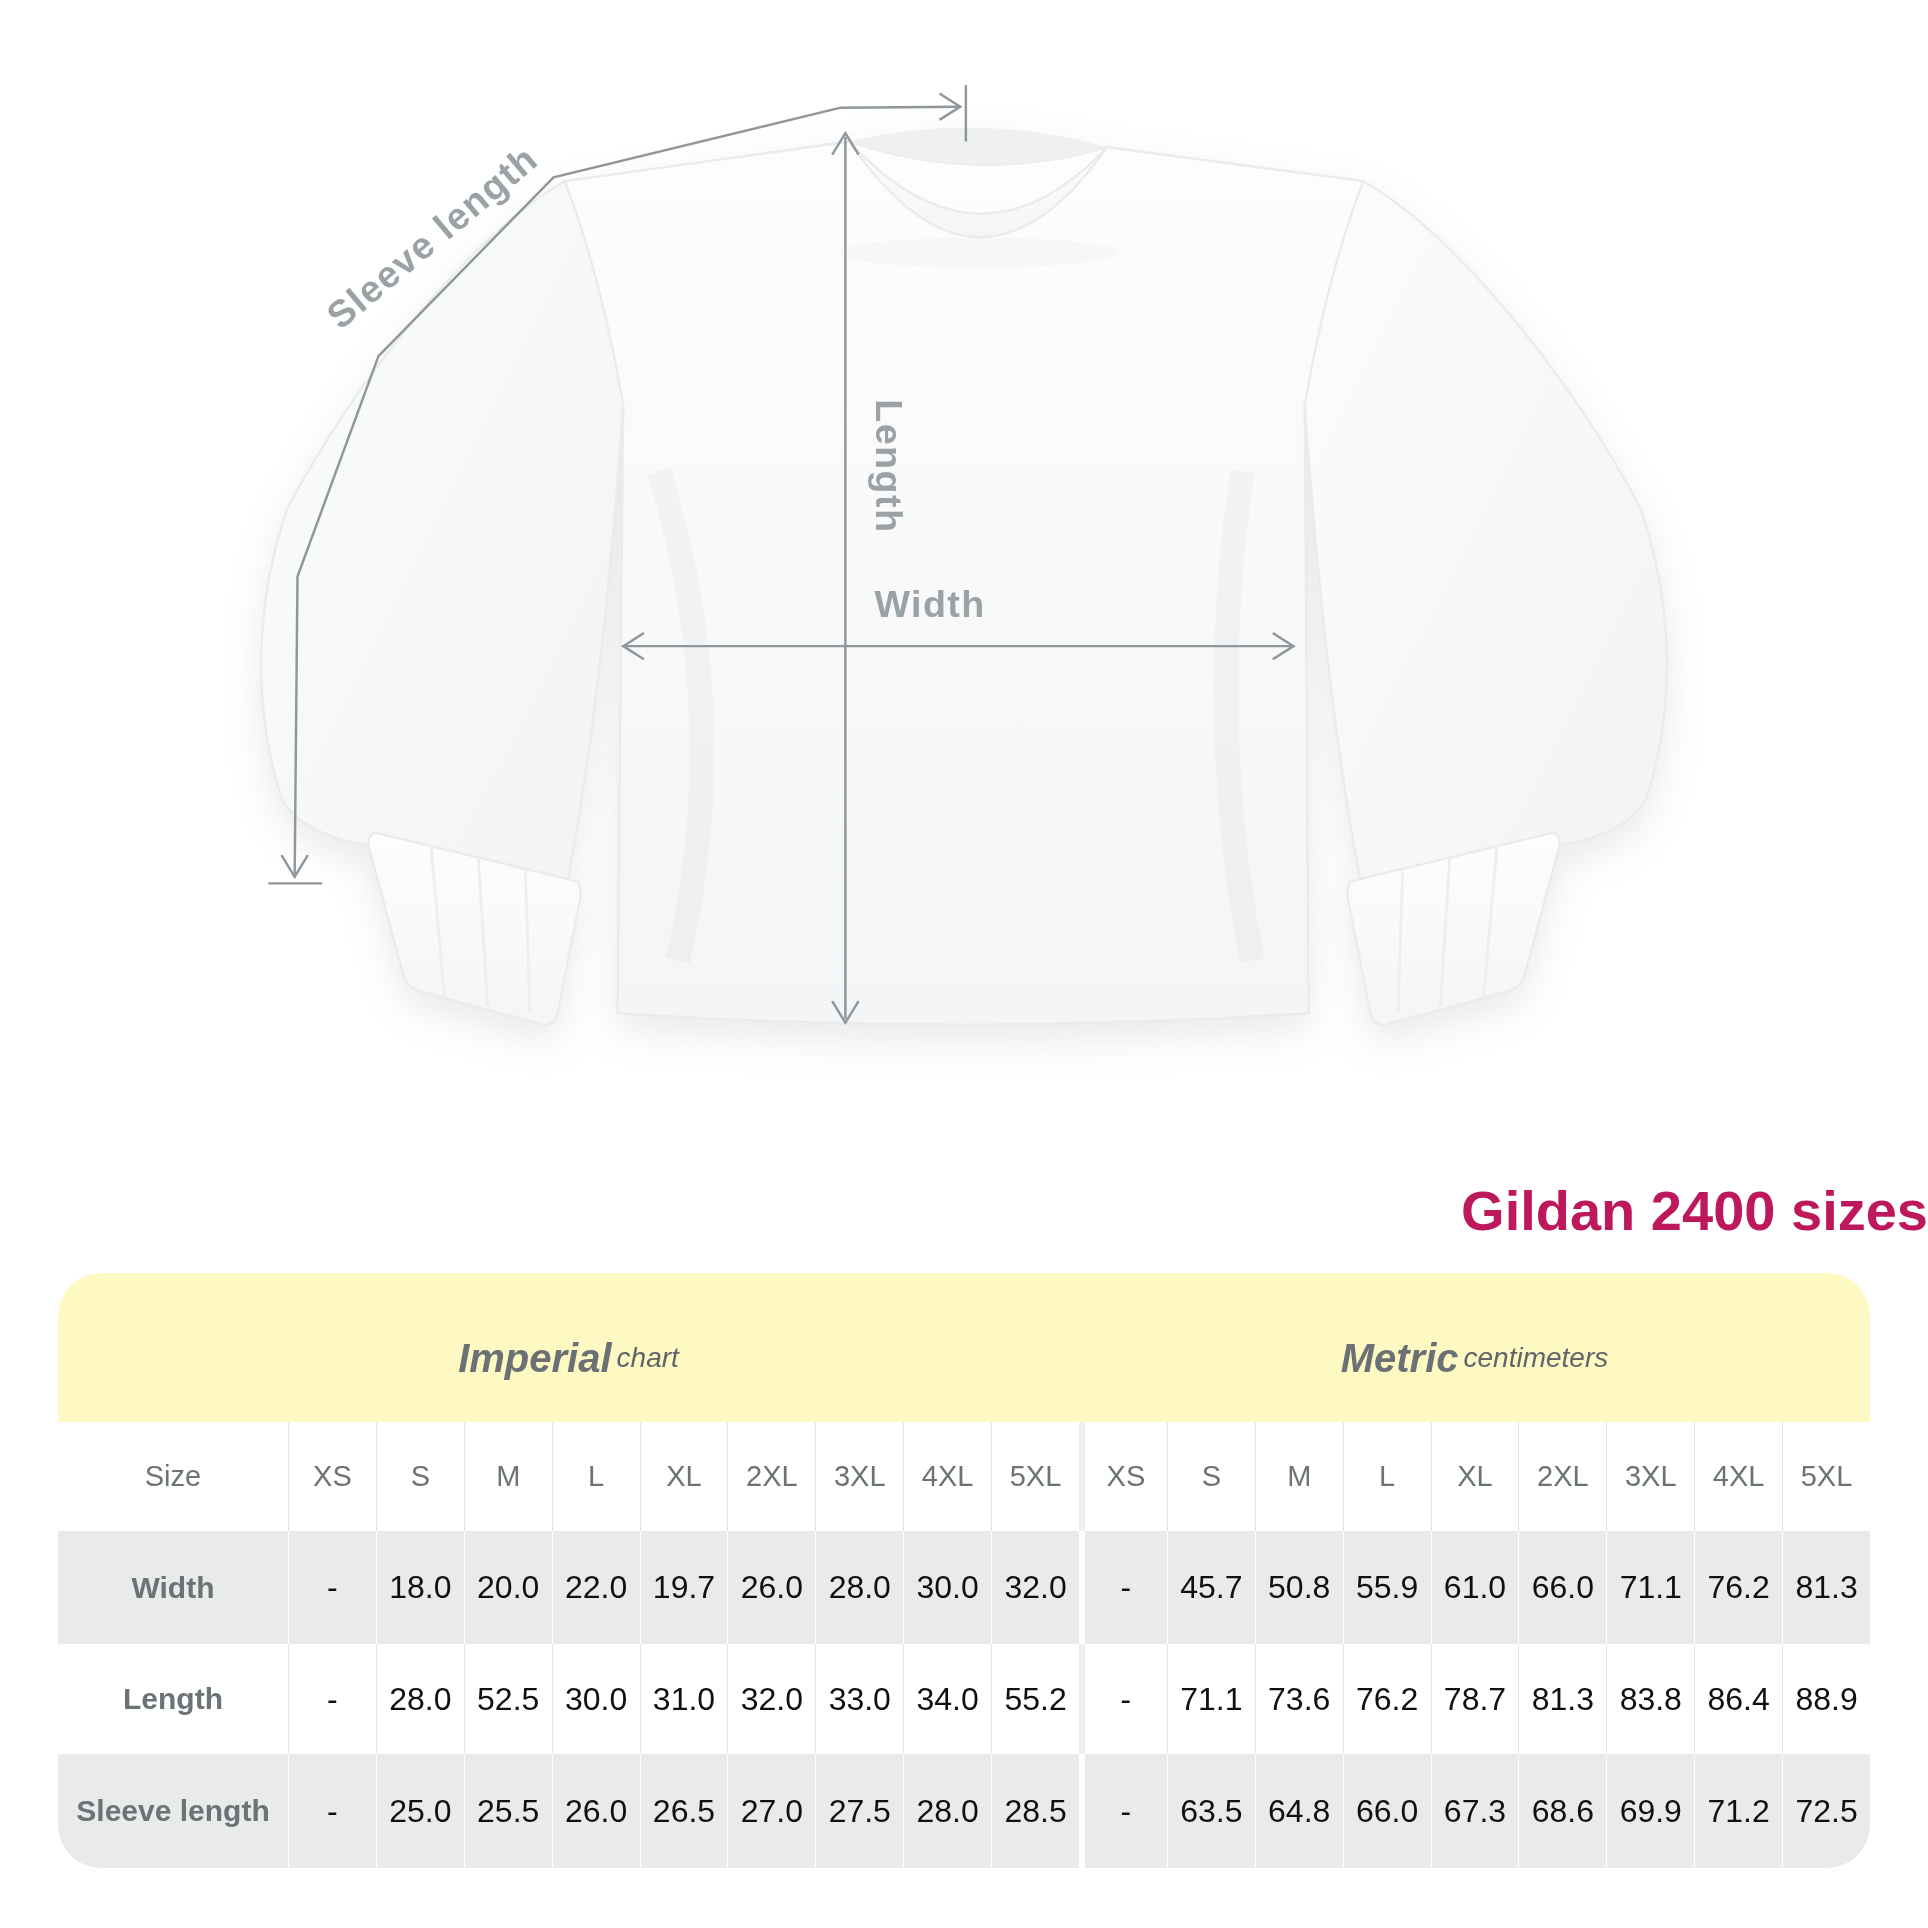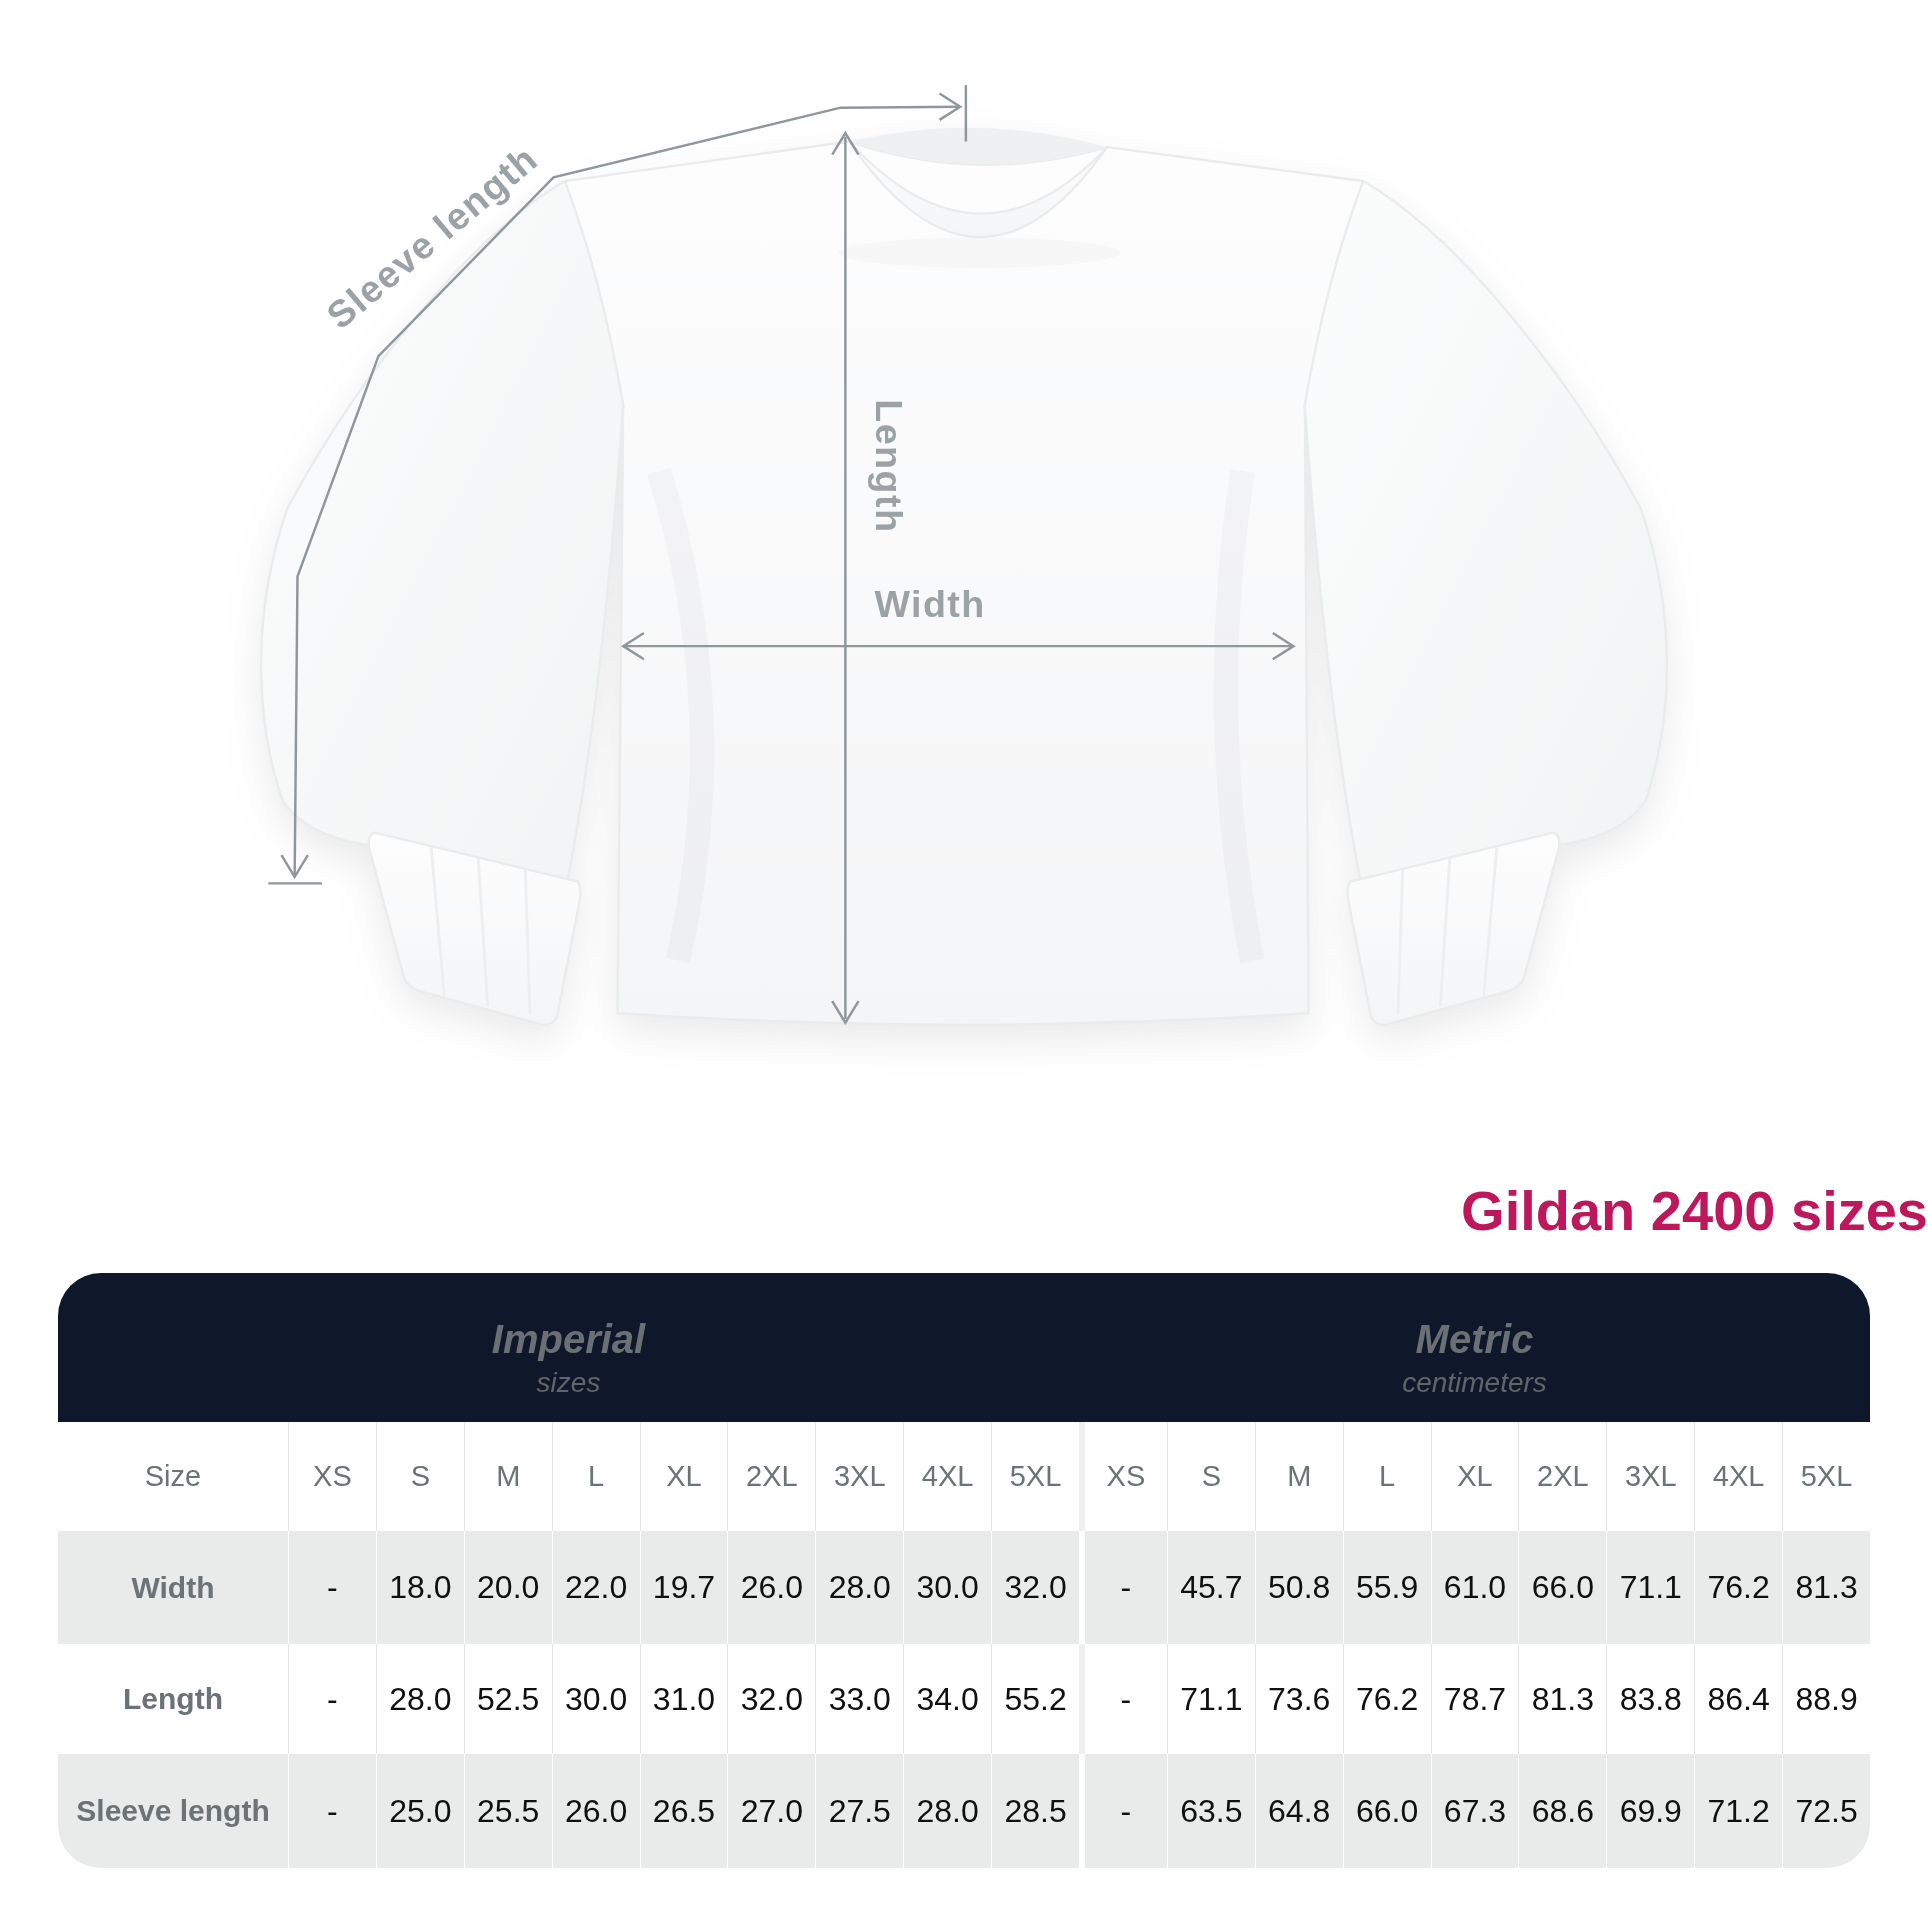--- a/index.html
+++ b/index.html
@@ -25,21 +25,21 @@
   }
   
   .size-table{
     position:absolute;left:58px;top:1273px;width:1812px;height:595px;
     border-radius:43px;overflow:hidden;background:#ffffff;
     display:grid;
     grid-template-columns:230px repeat(18, 1fr);
     grid-template-rows:149px 109px 113px 110px 114px;
   }
   .band{
-    background:#0f172a;display:flex;flex-direction:column;align-items:center;
+    background:#fef9c3;display:flex;align-items:center;
     justify-content:center;gap:5px;padding-top:21px;box-sizing:border-box;
   }
   .band-imperial{grid-column:1 / span 10;}
   .band-metric{grid-column:11 / span 9;}
   .band-name{font-size:40px;font-weight:bold;font-style:italic;color:#6a7073;}
   .band-unit{font-size:28px;font-style:italic;color:#5f6669;}
   .c{
     display:flex;align-items:center;justify-content:center;
     box-sizing:border-box;white-space:nowrap;
   }
@@ -134,21 +134,21 @@
   </g>
 </svg>
 
 <div class="page-title">Gildan 2400 sizes</div>
 <div class="page-subtitle">Please note that size chart measurements may vary by ±1 in (2.5 cm) due to manufacturing tolerances</div>
 
 <div class="size-table">
 
   <div class="band band-imperial">
     <div class="band-name">Imperial</div>
-    <div class="band-unit">sizes</div>
+    <div class="band-unit">chart</div>
   </div>
   <div class="band band-metric">
     <div class="band-name">Metric</div>
     <div class="band-unit">centimeters</div>
   </div>
 
   <div class="c r-white hdr first">Size</div>
   <div class="c r-white hdr">XS</div>
   <div class="c r-white hdr">S</div>
   <div class="c r-white hdr">M</div>

